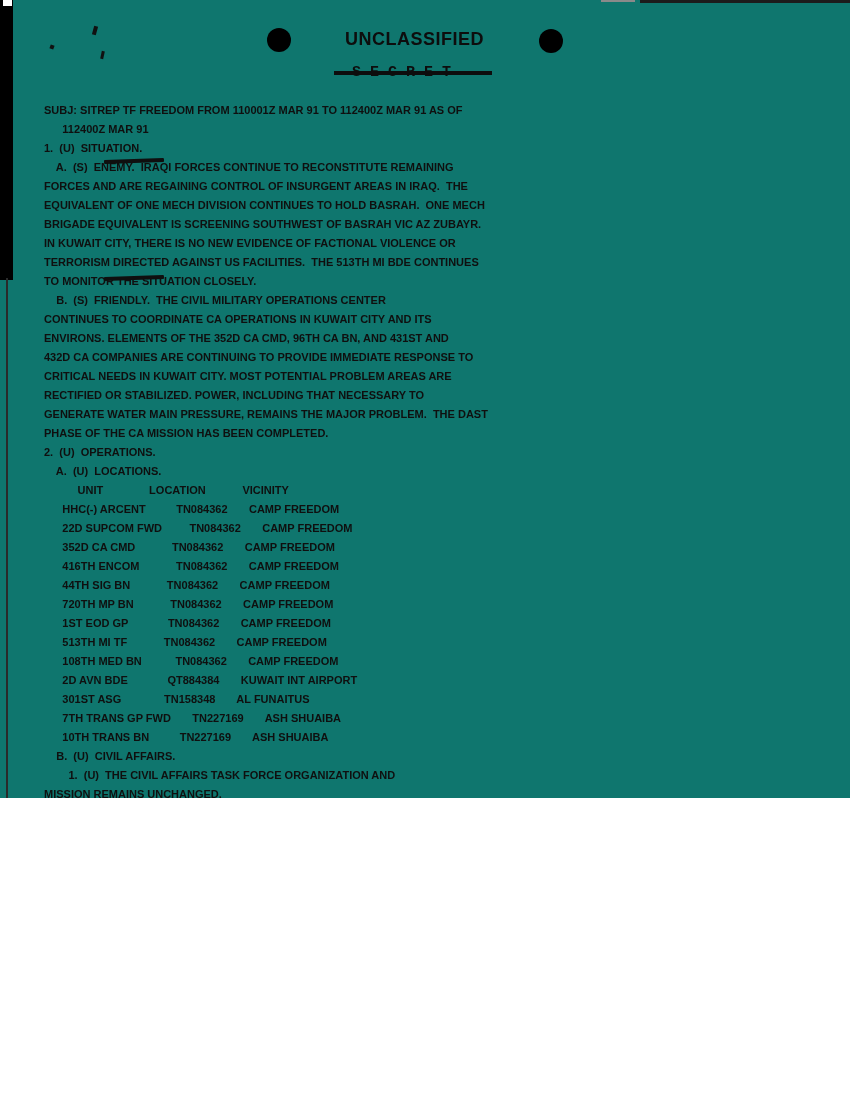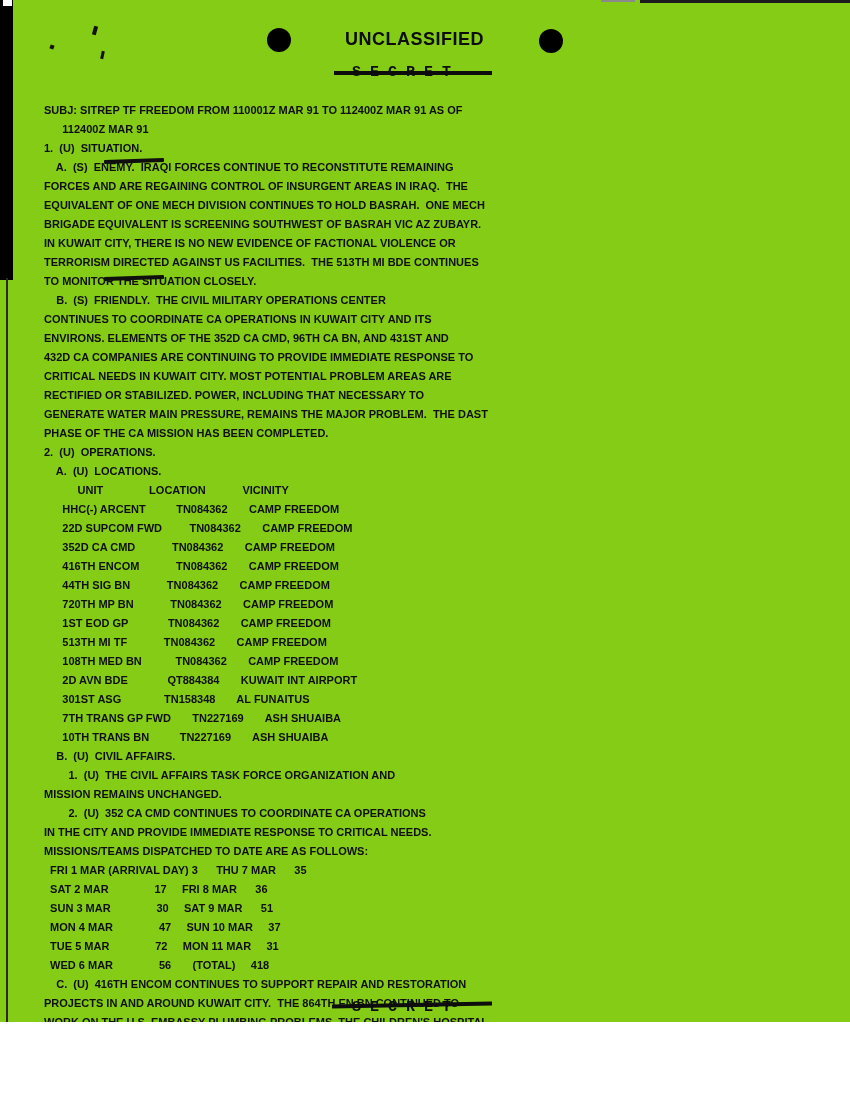--- a/index.html
+++ b/index.html
@@ -1,20 +1,20 @@
 <!DOCTYPE html>
 <html><head>
 <meta charset="utf-8">
 <style>
   html, body { margin: 0; padding: 0; background: #fff; }
   #page {
     position: relative;
     width: 850px;
-    height: 1022px;
-    background: #84cc16;
+    height: 798px;
+    background: #0f766e;
     overflow: hidden;
     font-family: "Liberation Mono", monospace;
   }
   
   .scan-strip-left {
     position: absolute; left: 0; top: 0; width: 13px; height: 280px;
     background: #000;
   }
   .scan-strip-notch {
     position: absolute; left: 3px; top: 0; width: 9px; height: 6px;

